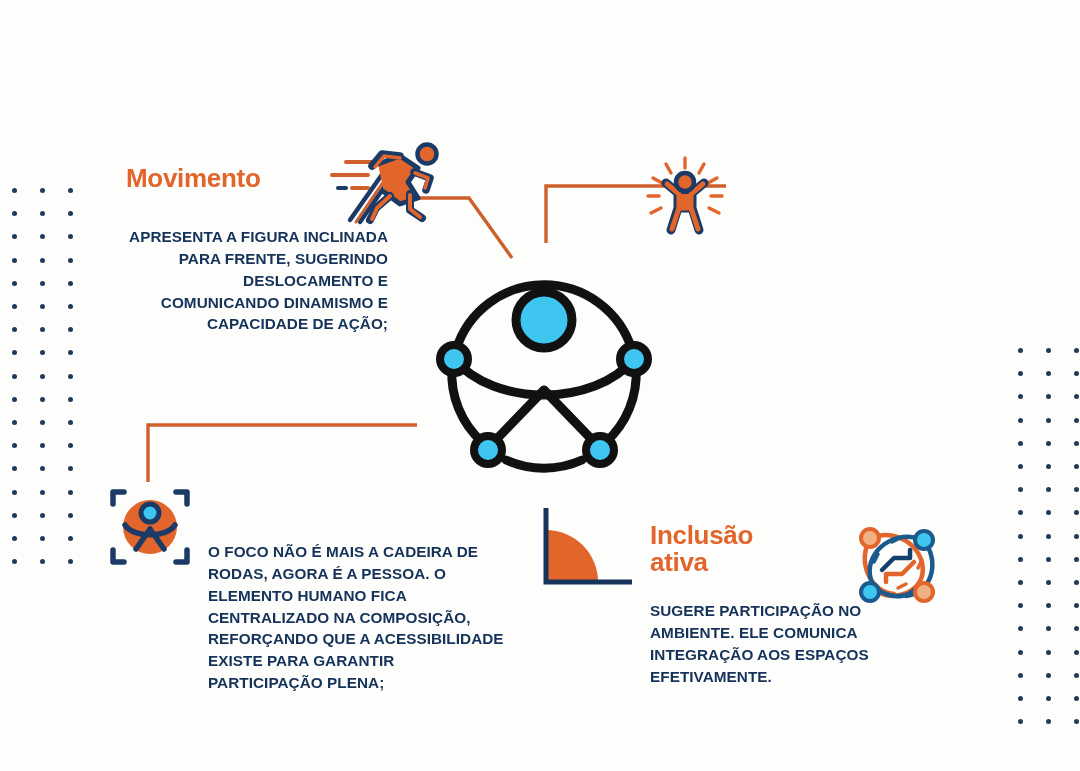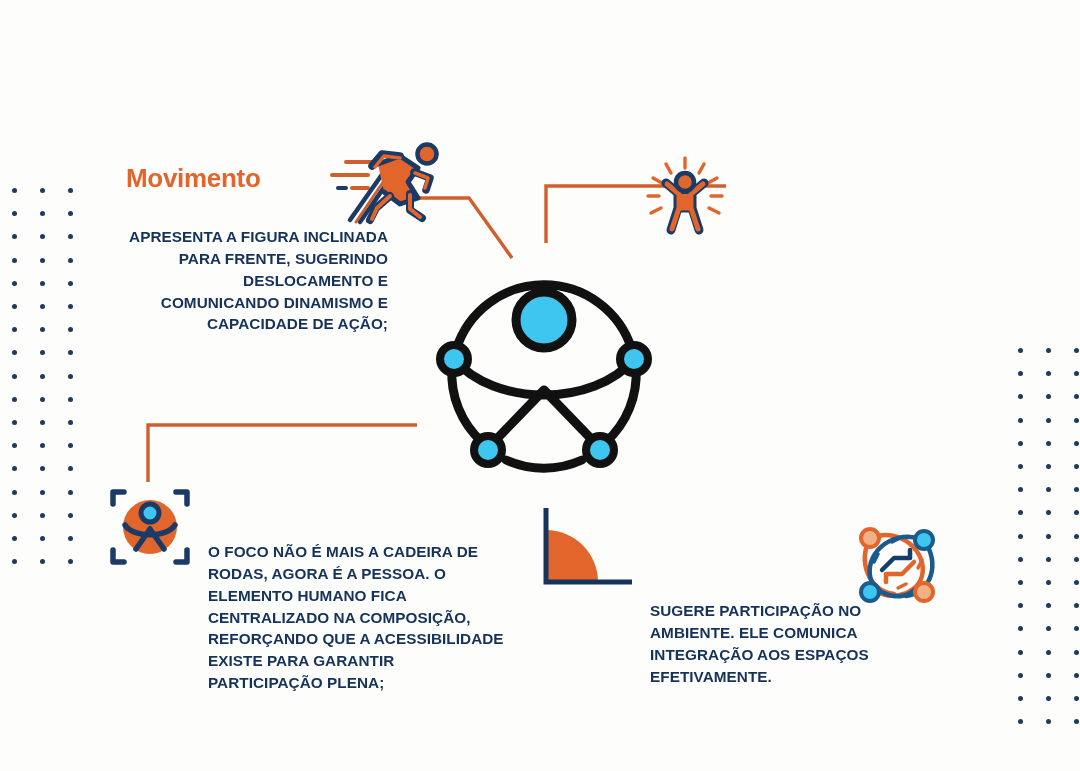--- a/index.html
+++ b/index.html
@@ -326,20 +326,22 @@
 
   <div class="icon-wrap" style="left:534px; top:508px; width:100px; height:86px;">
     <svg width="100" height="86" viewBox="0 0 100 86">
 
       <path d="M 12,22 A 52,52 0 0 1 64,74 L 12,74 Z" fill="#e2662c"></path>
 
       <path d="M 12,0 L 12,74 L 98,74" fill="none" stroke="#16335c" stroke-width="5"></path>
     </svg>
   </div>
 
+  <div class="heading" style="left:650px; top:522px;">Inclusão
+ativa</div>
 
   <div class="icon-wrap" style="left:848px; top:518px; width:100px; height:92px;">
     <svg width="100" height="92" viewBox="0 0 100 92">
 
       <path d="M 22,20 C 52,8 80,34 74,58 C 68,80 34,84 24,68" fill="none" stroke="#e2662c" stroke-width="4.5" stroke-linecap="round"></path>
       <path d="M 22,20 C 10,44 20,72 46,76" fill="none" stroke="#e2662c" stroke-width="4.5" stroke-linecap="round"></path>
 
       <path d="M 76,22 C 92,46 84,74 58,78" fill="none" stroke="#1b5a8c" stroke-width="4.5" stroke-linecap="round"></path>
       <path d="M 76,22 C 48,10 18,32 22,58 C 26,78 54,84 66,72" fill="none" stroke="#1b5a8c" stroke-width="4.5" stroke-linecap="round"></path>
 

